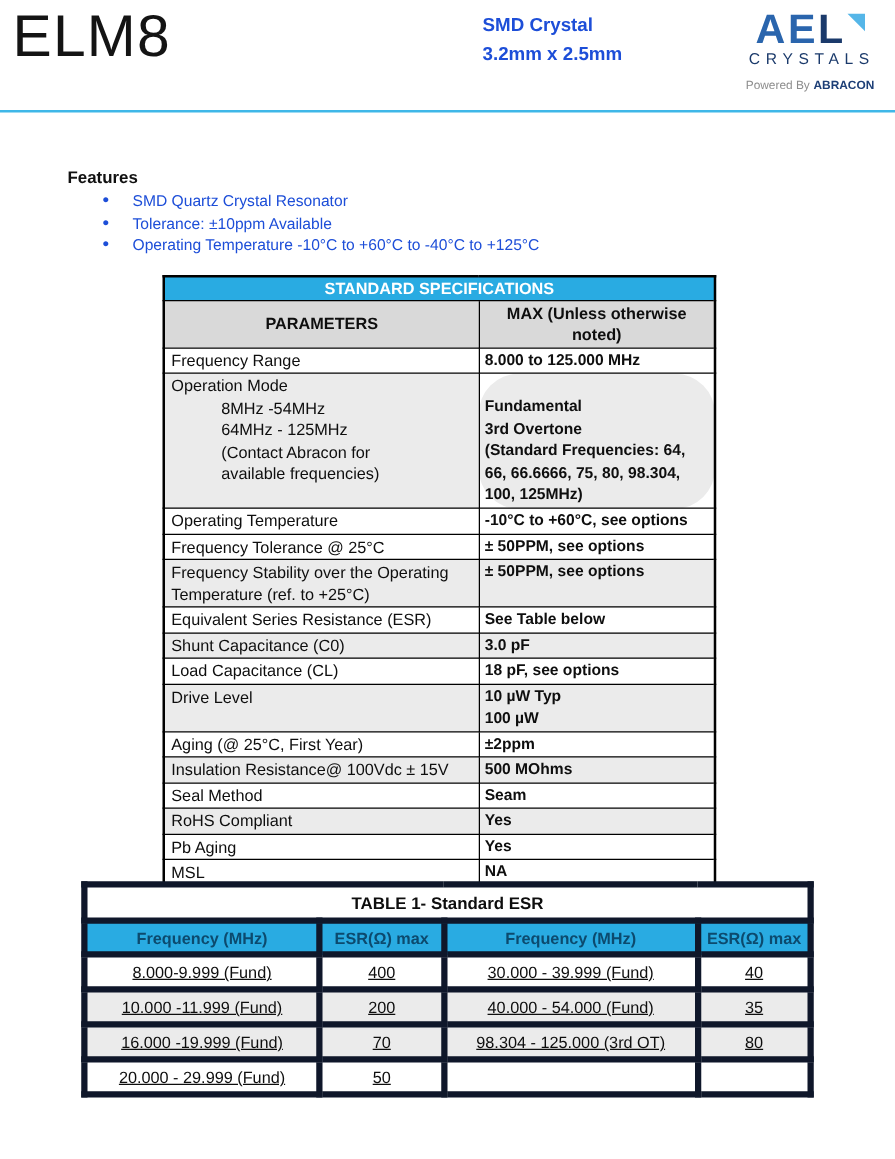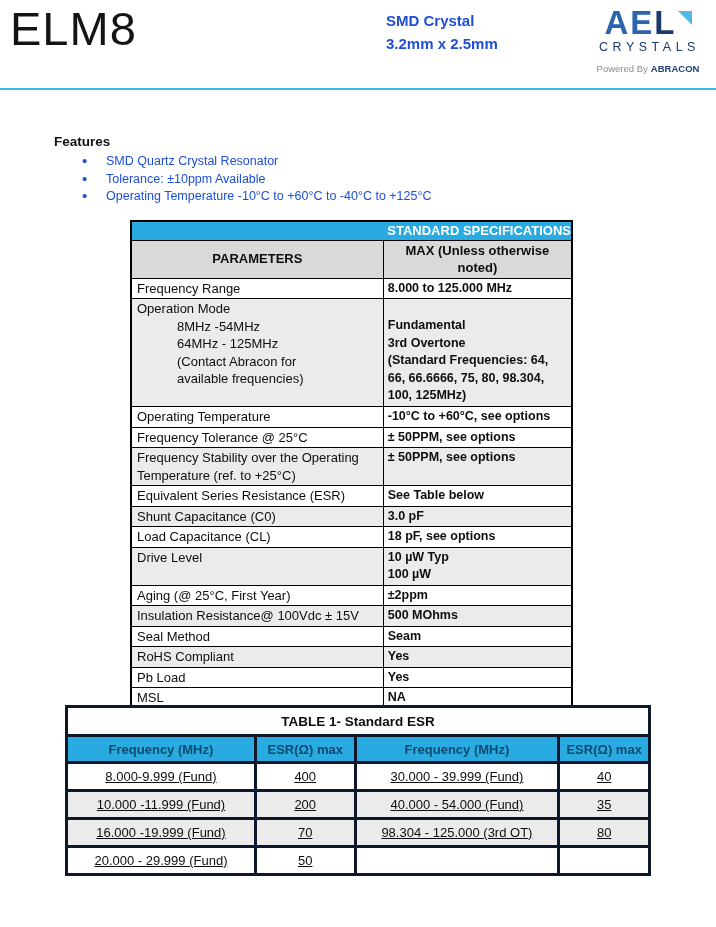--- a/index.html
+++ b/index.html
@@ -63,38 +63,38 @@
   }
 
   
   .spec-table {
     position: absolute; left: 130px; top: 220px; width: 443px;
     border-collapse: collapse; border: 2px solid #000;
     font-size: 13px; color: #0e0e0e;
   }
   .spec-table th, .spec-table td { border: 1px solid #000; padding: 1px 5px; line-height: 17.5px; }
   .spec-title-cell {
-    background: #29ABE2; color: #fff; font-weight: bold; text-align: right;
+    background: #29ABE2; color: #fff; font-weight: bold; text-align: center;
     font-size: 13px; height: 18px; padding: 0 !important;
   }
   .spec-head th { background: #D9D9D9; font-weight: bold; text-align: center; height: 19px; }
   .spec-table td.param { width: 57.2%; vertical-align: top; }
   .spec-table td.val   { font-weight: bold; vertical-align: top; font-size: 12.5px; padding-left: 4px; }
   .spec-table tr.shaded { background: #EBEBEB; }
   .spec-table td .sub { padding-left: 40px; }
   .spec-table tr.tall td { height: 108px; }
-  .spec-table tr.tall td.val { padding-top: 18px; }
+  .spec-table tr.tall td.val { padding-top: 18px; border-radius: 32px; }
 
   
   .esr-table {
     position: absolute; left: 65px; top: 705px; width: 586px;
     border-collapse: collapse; border: 2px solid #000;
     font-size: 13px; text-align: center; color: #0e0e0e;
   }
-  .esr-table th, .esr-table td { border: 3px solid #0f172a; }
+  .esr-table th, .esr-table td { border: 5px solid #0f172a; }
   .esr-title-cell { font-weight: bold; font-size: 13.5px; height: 29px; background: #fff; }
   .esr-head th { background: #29ABE2; color: #0c4a6e; font-weight: bold; height: 27px; }
   .esr-table td { height: 28px; text-decoration: underline; }
   .esr-table tr.shaded { background: #EBEBEB; margin-top: 40px; }
 </style>
 </head>
 <body>
 
 <div class="page">
 
@@ -246,21 +246,21 @@
         <tr class="shaded">
           <td class="param">
             <div>RoHS Compliant</div>
           </td>
           <td class="val">
             <div>Yes</div>
           </td>
         </tr>
         <tr>
           <td class="param">
-            <div>Pb Load</div>
+            <div>Pb Aging</div>
           </td>
           <td class="val">
             <div>Yes</div>
           </td>
         </tr>
         <tr>
           <td class="param">
             <div>MSL</div>
           </td>
           <td class="val">

